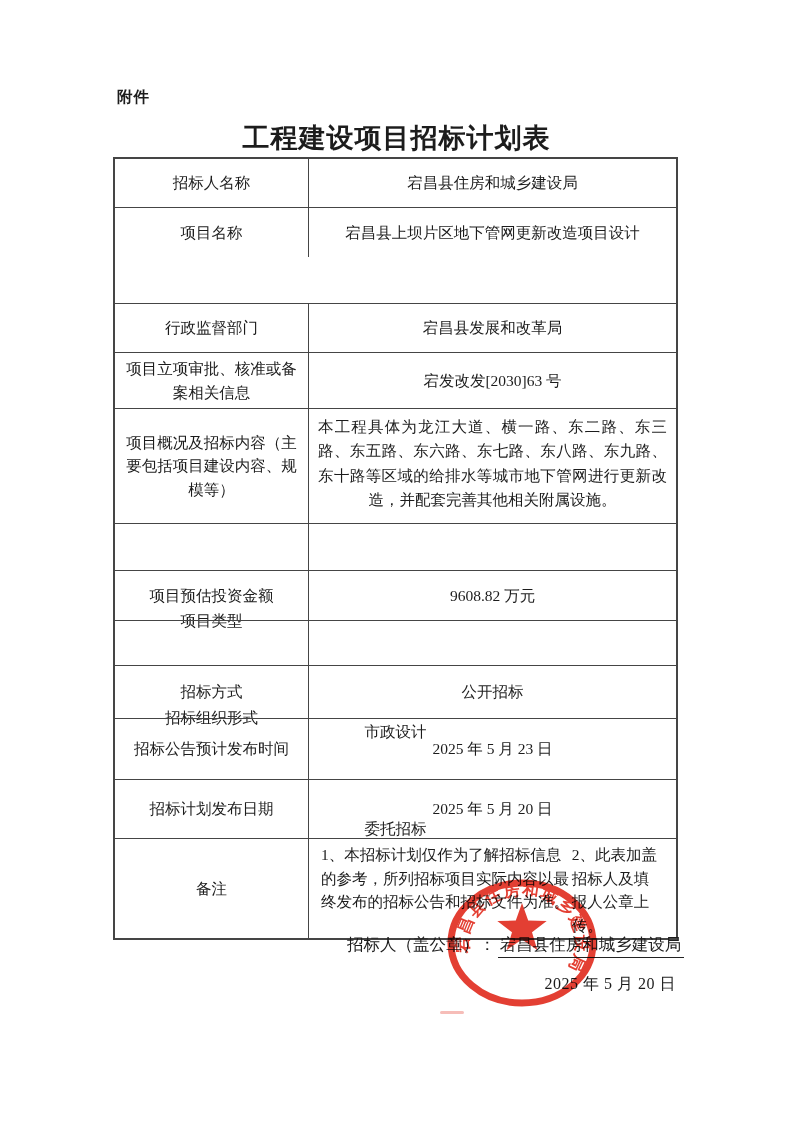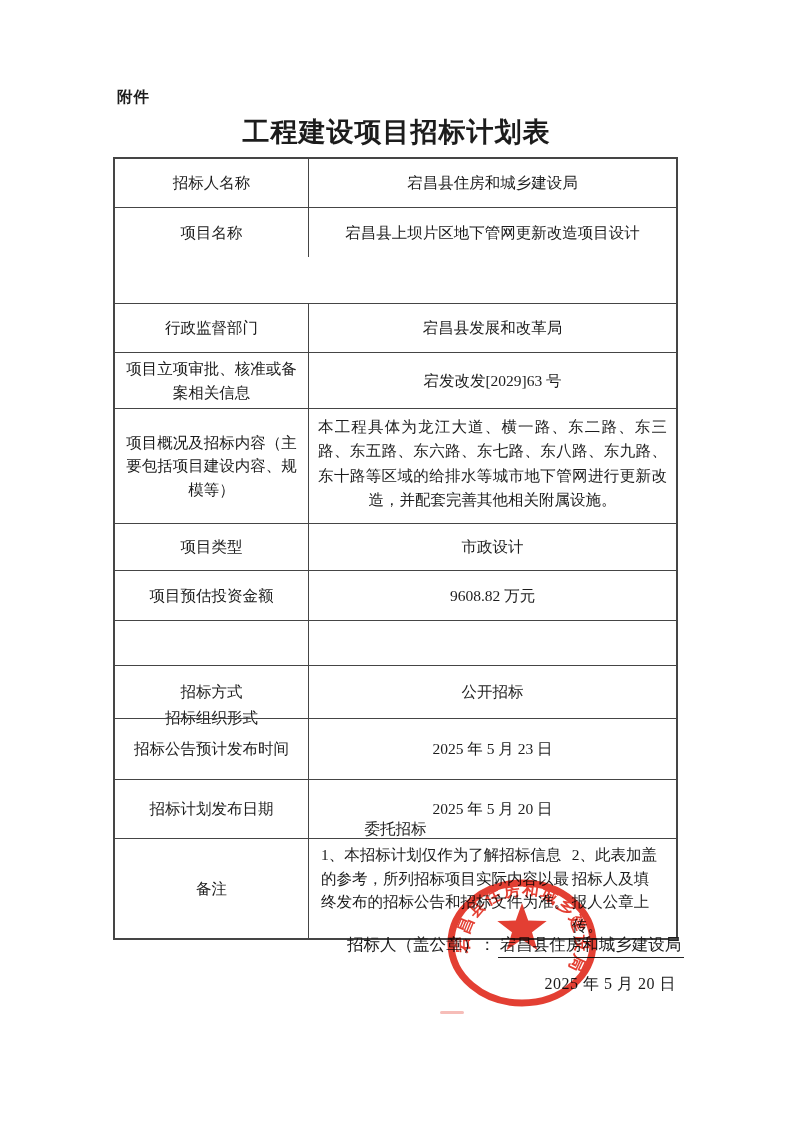--- a/index.html
+++ b/index.html
@@ -8,36 +8,36 @@
   body { font-family: "Liberation Serif", "DejaVu Serif", serif; color: var(--ink); }
   .page {
     position: relative; width: 793px; height: 1122px;
     background: #ffffff; overflow: hidden; margin: 0 auto;
   }
   .attachment {
     position: absolute; left: 117px; top: 87px;
     font-size: 15.5px; font-weight: bold; letter-spacing: 1px;
   }
   .title {
-    position: absolute; left: 0; top: 114px; width: 100%;
+    position: absolute; left: 0; top: 120px; width: 100%;
     text-align: center; font-size: 27px; font-weight: bold; letter-spacing: 1px;
   }
   .bid-table {
     position: absolute; left: 113px; top: 157px; width: 565px;
     border: 2px solid var(--line);
     display: flex; flex-direction: column;
   }
   .trow { display: flex; width: 100%; }
   .trow + .trow { border-top: 1.5px solid var(--line); }
   .trow:nth-child(1)  { height: 48px; justify-content: center; }
   .trow:nth-child(2)  { height: 50px; }
   .trow:nth-child(3)  { height: 49px; margin-top: 46px; }
   .trow:nth-child(4)  { height: 56px; }
   .trow:nth-child(5)  { height: 115px; }
-  .trow:nth-child(6)  { height: 47px; }
+  .trow:nth-child(6)  { height: 47px; flex-direction: column; }
   .trow:nth-child(7)  { height: 50px; }
   .trow:nth-child(8)  { height: 45px; flex-direction: column; }
   .trow:nth-child(9)  { height: 53px; }
   .trow:nth-child(10) { height: 61px; }
   .trow:nth-child(11) { height: 59px; }
   .trow:nth-child(12) { height: 100px; }
   .cell { display: flex; align-items: center; justify-content: center; font-size: 15.5px; line-height: 1.5; }
   .cell-label {
     width: 194px; flex: 0 0 194px;
     border-right: 1.5px solid var(--line);
@@ -85,21 +85,21 @@
     <div class="trow">
       <div class="cell cell-label">项目名称</div>
       <div class="cell cell-value">宕昌县上坝片区地下管网更新改造项目设计</div>
     </div>
     <div class="trow">
       <div class="cell cell-label">行政监督部门</div>
       <div class="cell cell-value">宕昌县发展和改革局</div>
     </div>
     <div class="trow">
       <div class="cell cell-label">项目立项审批、核准或备案相关信息</div>
-      <div class="cell cell-value">宕发改发[2029]63 号</div>
+      <div class="cell cell-value">宕发改发[2030]63 号</div>
     </div>
     <div class="trow">
       <div class="cell cell-label">项目概况及招标内容（主要包括项目建设内容、规模等）</div>
       <div class="cell cell-value justify-block">本工程具体为龙江大道、横一路、东二路、东三路、东五路、东六路、东七路、东八路、东九路、东十路等区域的给排水等城市地下管网进行更新改造，并配套完善其他相关附属设施。</div>
     </div>
     <div class="trow">
       <div class="cell cell-label">项目类型</div>
       <div class="cell cell-value">市政设计</div>
     </div>
     <div class="trow">

